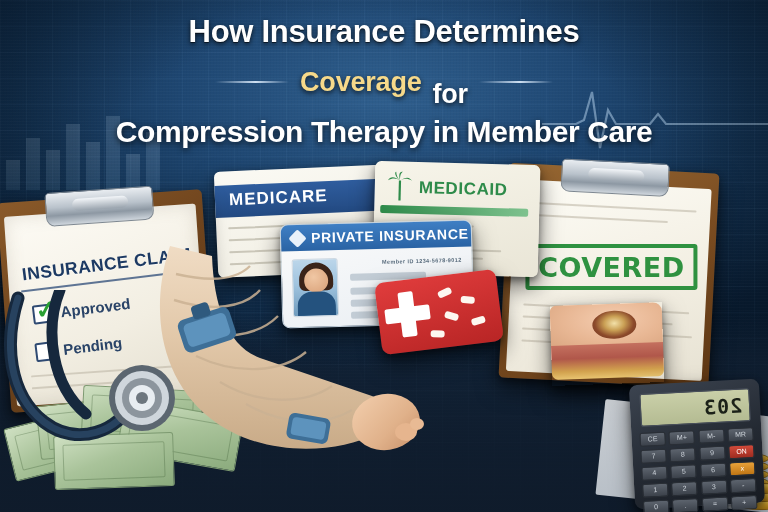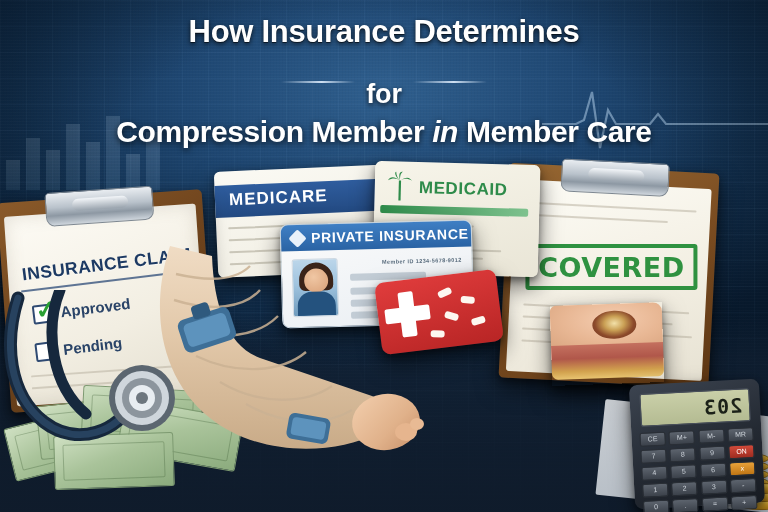--- a/index.html
+++ b/index.html
@@ -60,21 +60,21 @@
     font-size: 27px; font-weight: bold; letter-spacing:-0.2px;
     text-shadow: 0 2px 5px rgba(0,0,0,.75);
   }
   .t-gold { color: #f6d98a; }
   .t-white { color:#ffffff;margin-top:24px; }
   .t-line3 {
     margin-top: 5px;
     font-size: 30px; font-weight: bold; color:#ffffff; letter-spacing:-0.4px;
     text-shadow: 0 2px 6px rgba(0,0,0,.75);
   }
-  .t-line3 .ital { font-style: italic; }
+  .t-line3 .ital { }
 
   
   .desk {
     position:absolute; left:0; right:0; bottom:0; height:200px;
     background: linear-gradient(180deg, rgba(28,44,64,.0) 0%, rgba(22,36,54,.55) 30%, rgba(16,28,44,.92) 100%);
   }
 
   
   .prop { position:absolute; }
   .shadow-lg { box-shadow: 0 10px 22px rgba(0,0,0,.55), 0 3px 7px rgba(0,0,0,.4); }
@@ -281,25 +281,26 @@
     <path d="M0 62 L34 62 L42 58 L50 30 L58 86 L66 48 L74 62 L108 62 L116 52 L124 62 L230 62" fill="none" stroke="#bcd9f2" stroke-width="2.2" opacity=".9"></path>
   </svg>
 
   <div class="bg-noise"></div>
   <div class="bg-vig"></div>
 
   <div class="title-wrap">
     <div class="t-line1">How Insurance Determines</div>
     <div class="t-line2row">
       <span class="rule"></span>
+      <span class="t-line2 t-gold">Coverage</span>
       <span class="t-line2 t-white">for</span>
       <span class="rule"></span>
     </div>
     <div class="t-line3">
-      <span>Compression Member</span>
+      <span>Compression Therapy</span>
       <span class="ital">in</span>
       <span>Member Care</span>
     </div>
   </div>
 
   <div class="desk"></div>
 
   <div class="prop clipboard-r shadow-lg">
     <div class="clip-paper-r">
       <div class="line-faint" style="left:14px;top:22px;width:168px"></div>

